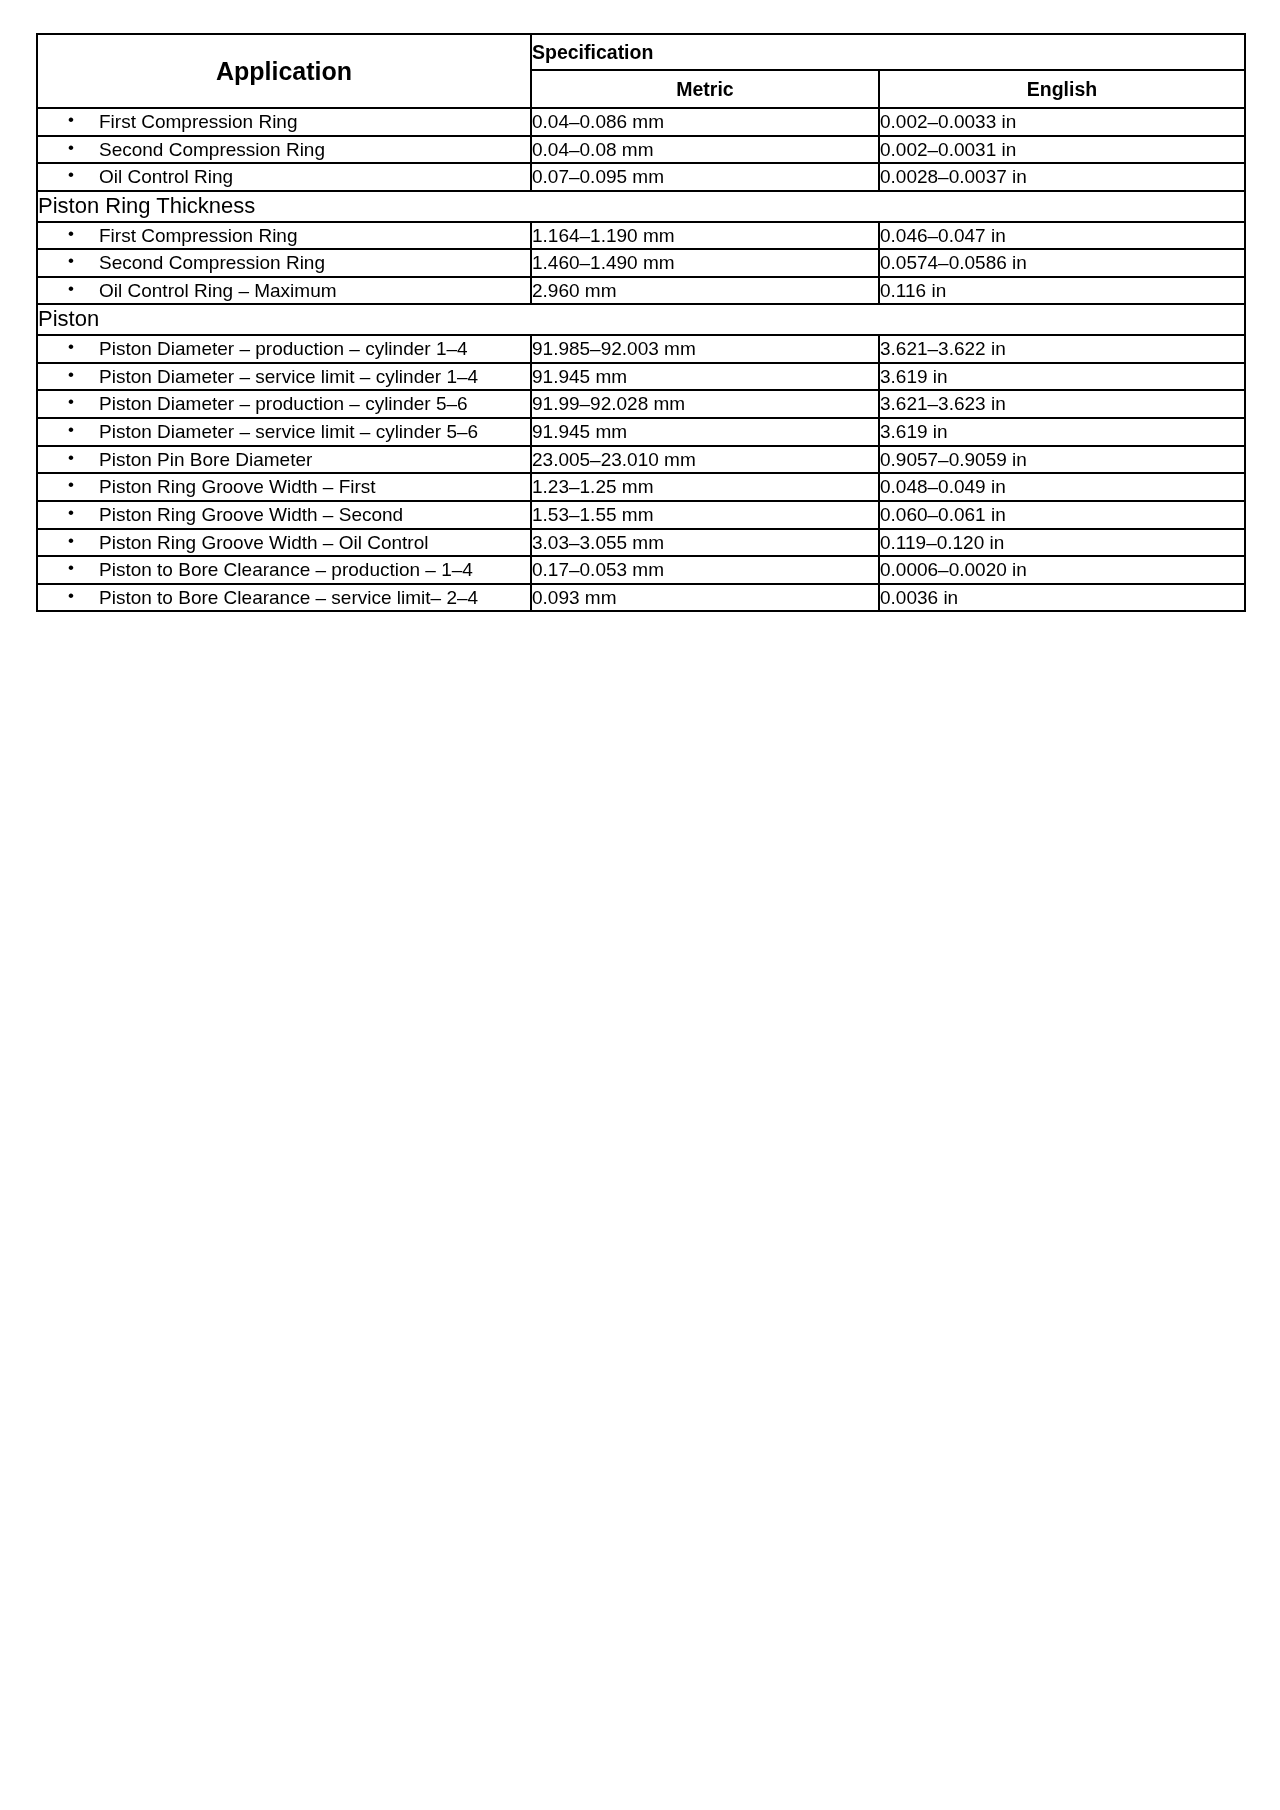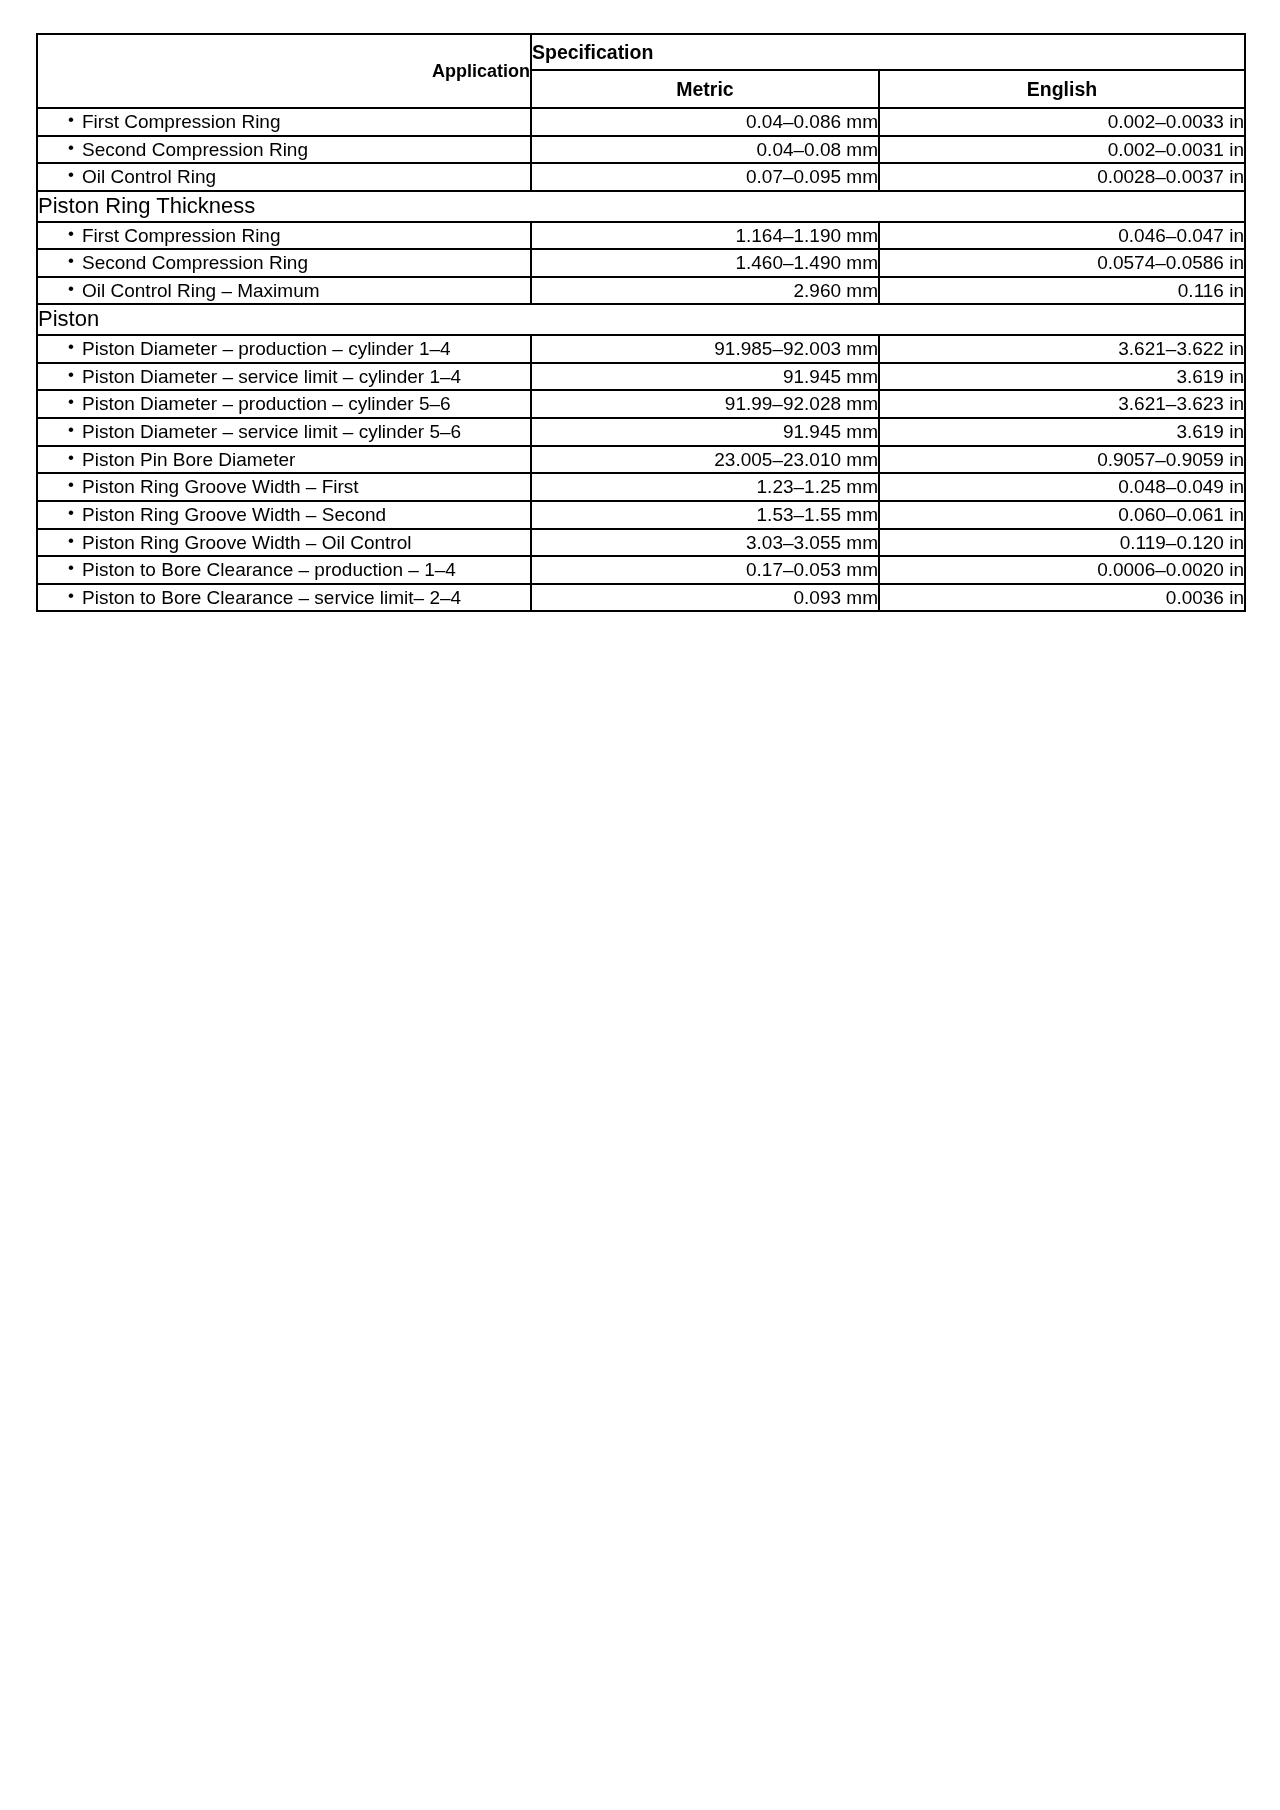--- a/index.html
+++ b/index.html
@@ -35,23 +35,23 @@
   .col-eng   { width: 366px; }
 
   .hdr-spec {
     text-align: left;
     font-weight: bold;
     font-size: 19.5px;
     height: 34px;
     line-height: 34px;
   }
   .hdr-app {
-    text-align: right;
+    text-align: center;
     font-weight: bold;
-    font-size: 18px;
+    font-size: 25px;
   }
   .hdr-sub {
     text-align: center;
     font-weight: bold;
     font-size: 19.5px;
     height: 36px;
     line-height: 36px;
     border-radius: 17px;
   }
 
@@ -70,29 +70,30 @@
     text-align: center;
     font-size: 17px;
     line-height: 1.35;
     padding-left: 22px;
     box-sizing: border-box;
   }
   .app-text {
     flex: 1 1 auto;
     line-height: 1.35;
     padding-right: 8px;
+    margin-left: 17px;
   }
   
   .group-cell {
     font-size: 22px;
     padding: 5px 0 5px 10px;
     line-height: 1.3;
   }
   .val-cell {
-    text-align: right;
+    text-align: left;
     font-size: 19px;
     line-height: 1.35;
     padding: 14px 6px;
   }
 </style>
 </head>
 <body>
 
 <div class="page">
   <table class="spec">

